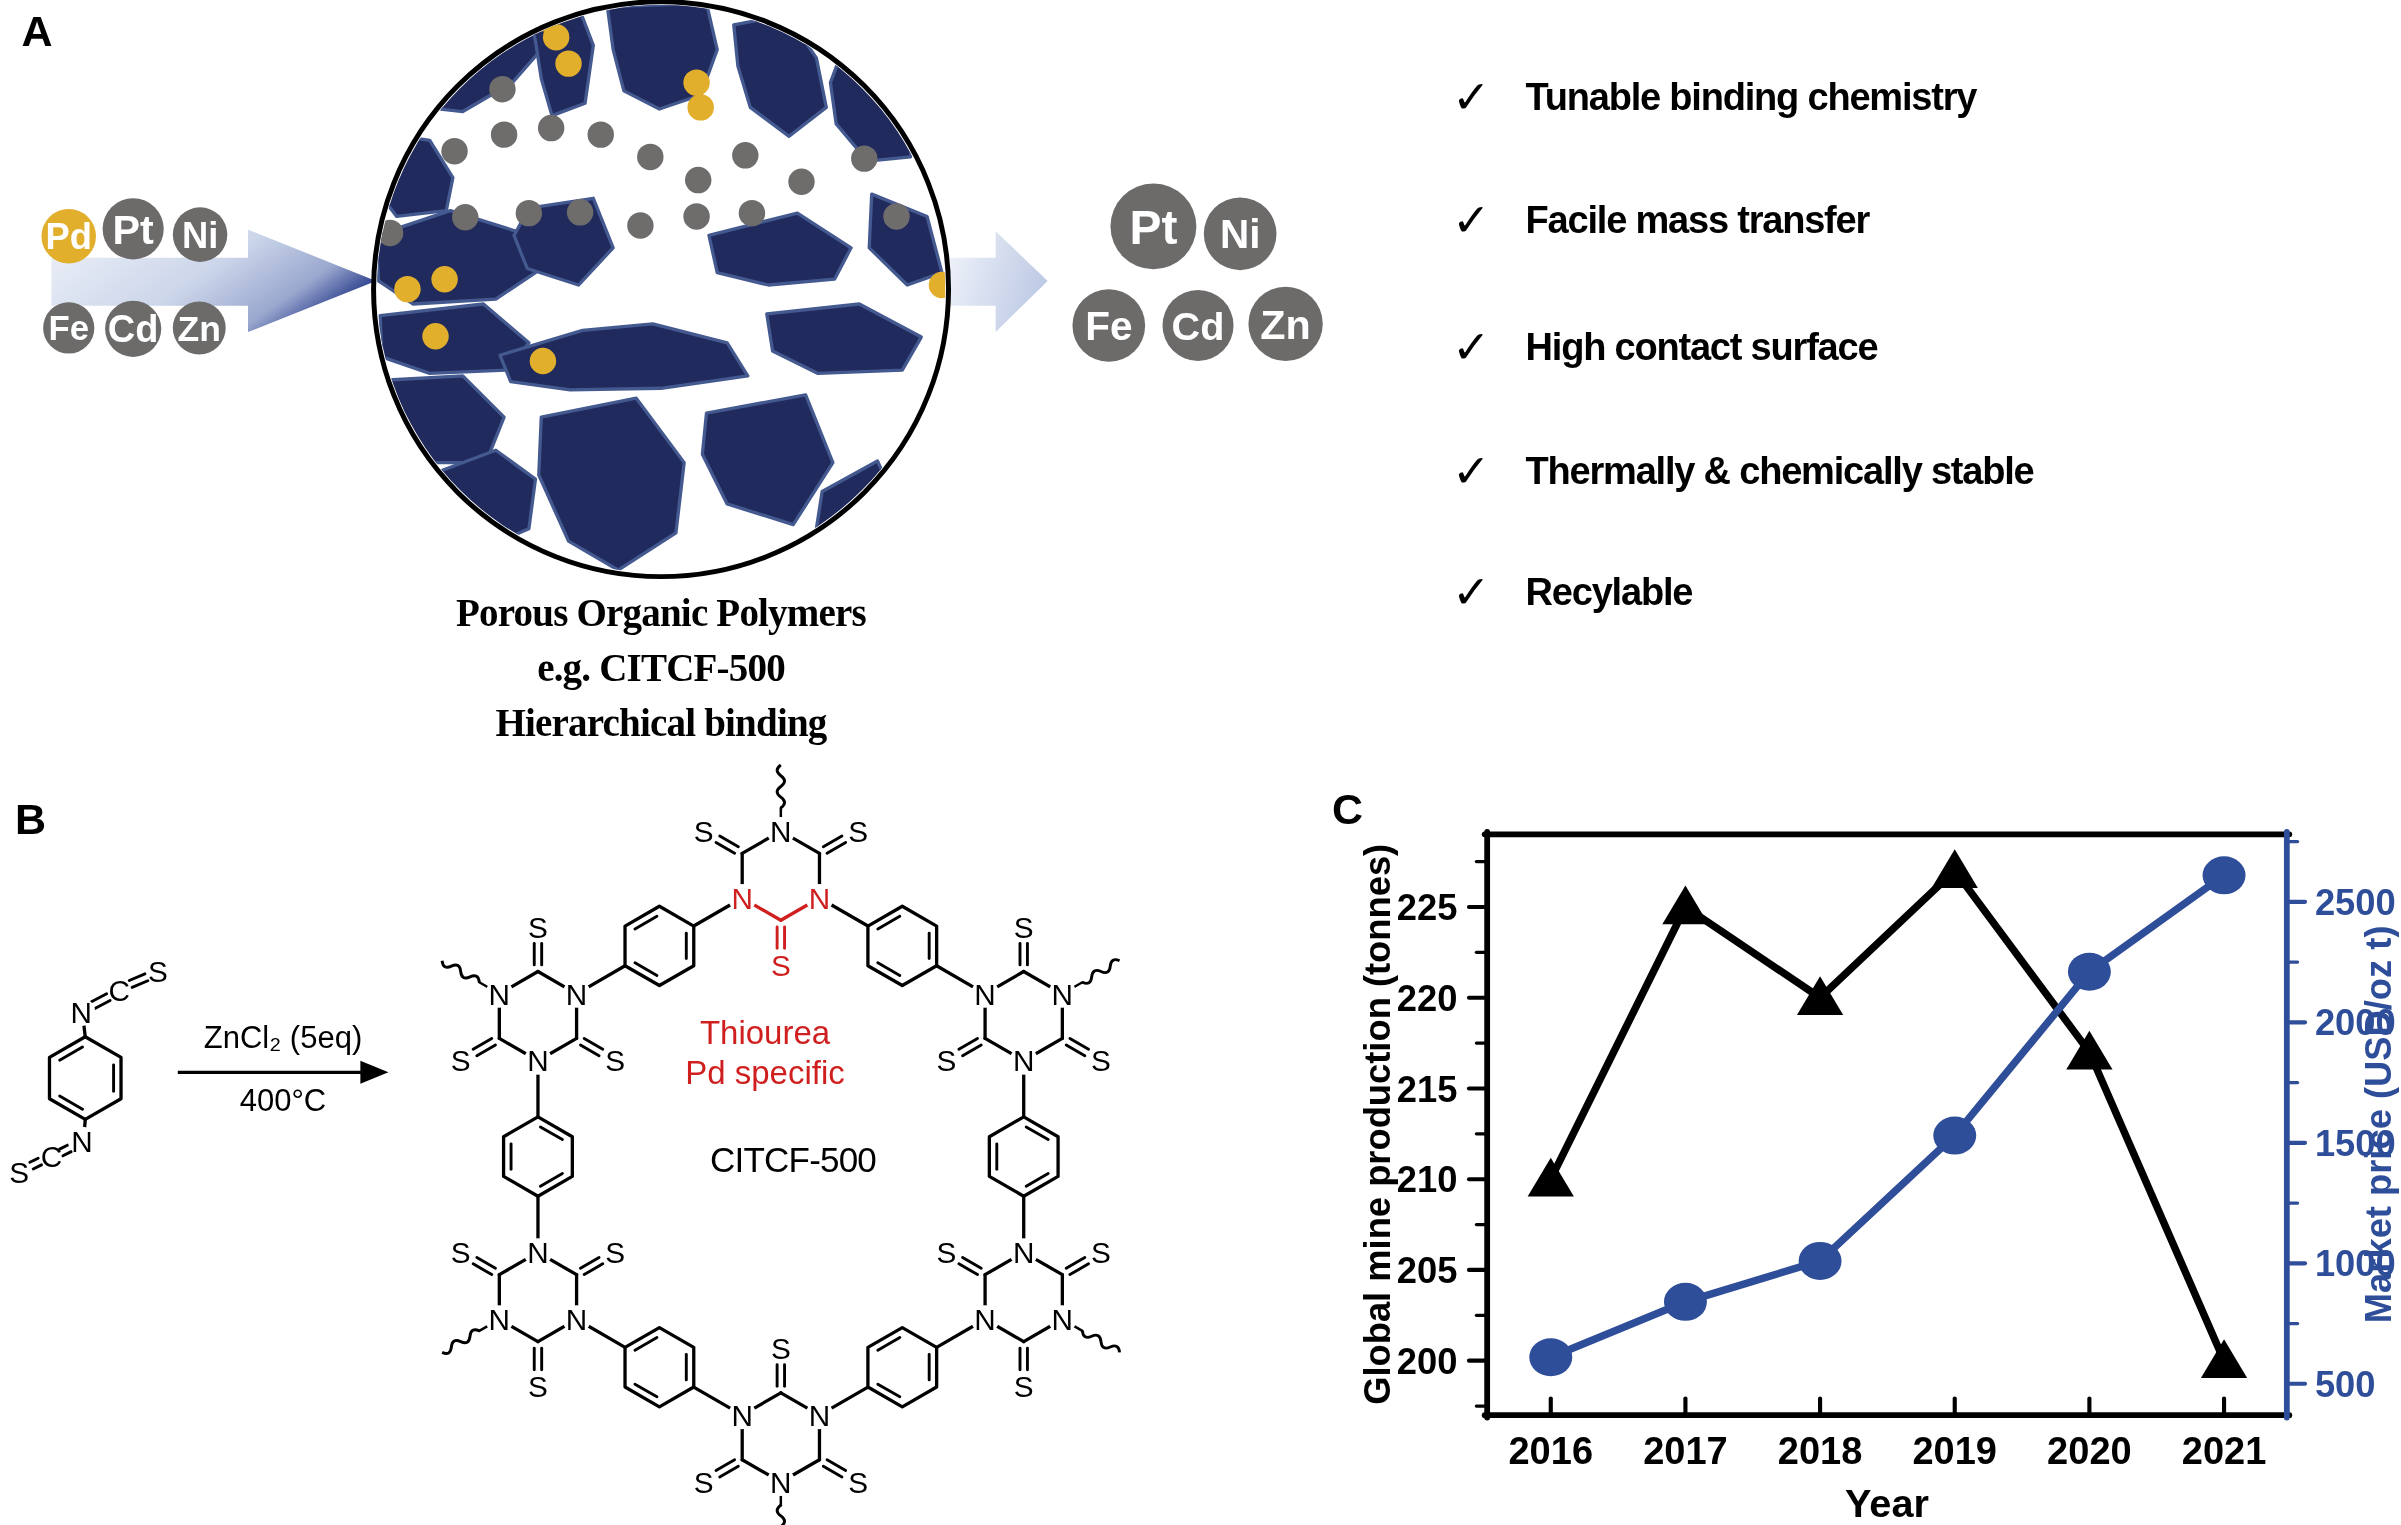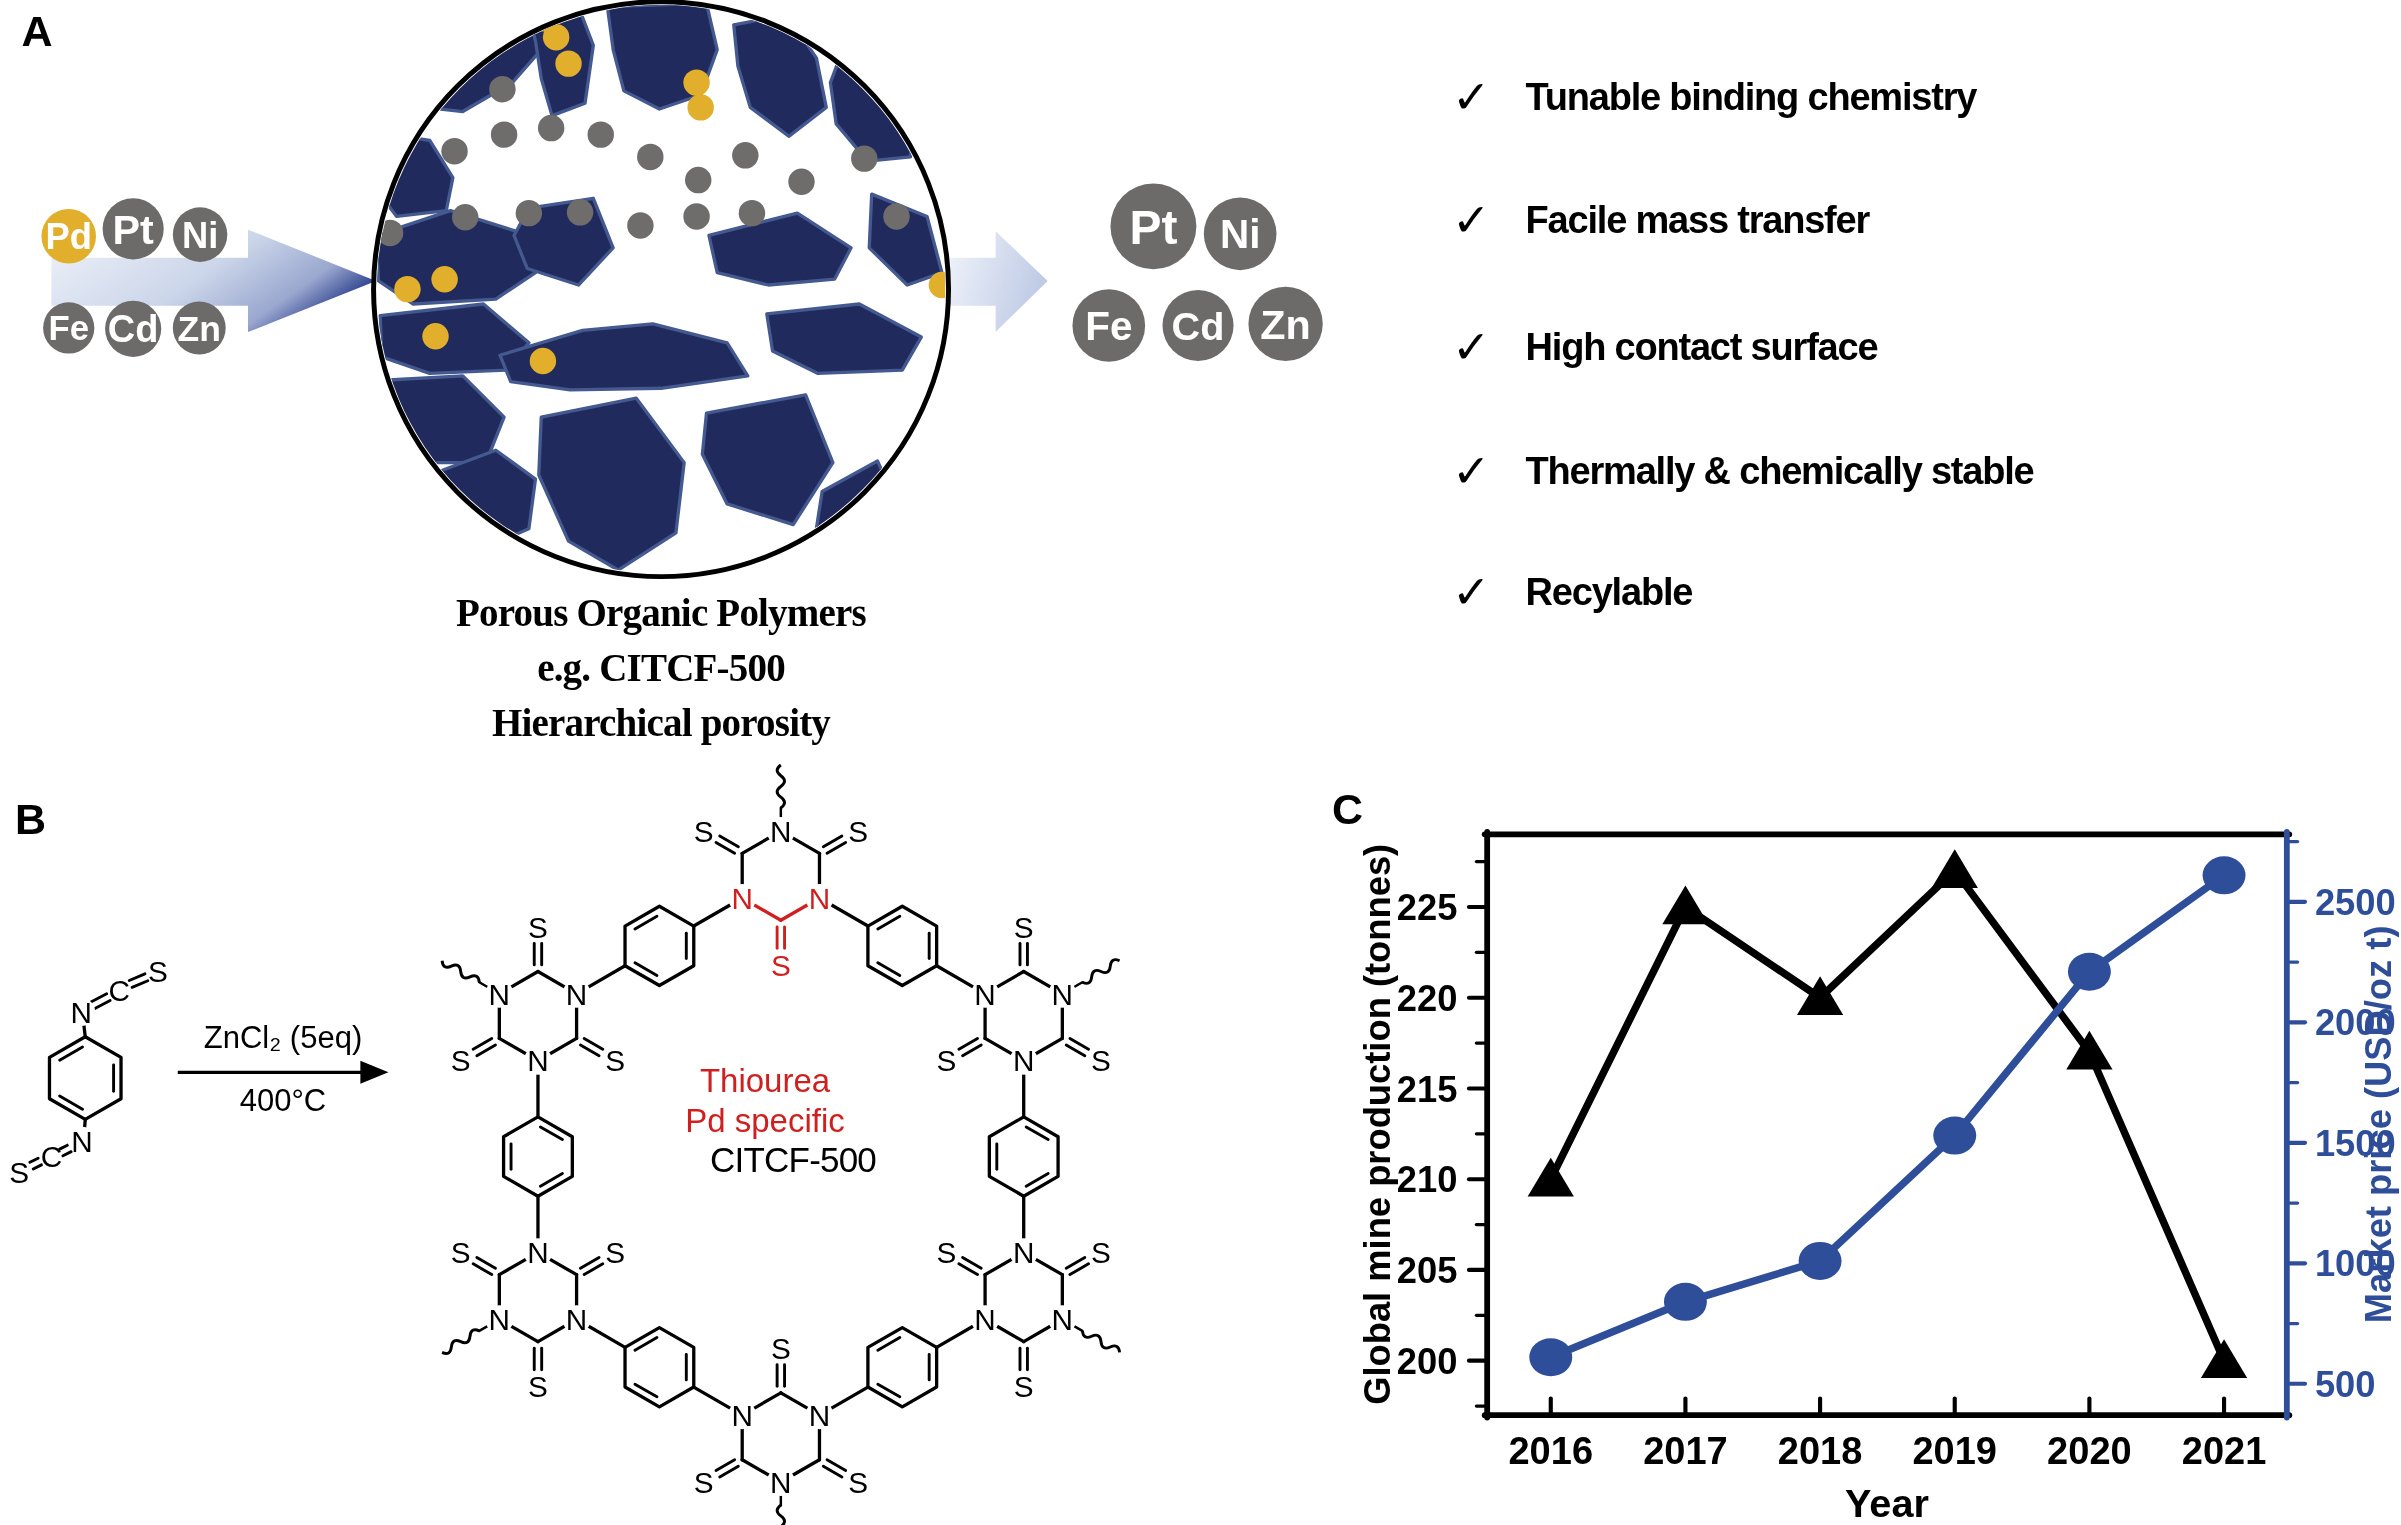--- a/index.html
+++ b/index.html
@@ -424,21 +424,21 @@
         <ellipse cx="2203" cy="1526.311203319502" rx="26" ry="23" fill="#2f4e99"></ellipse>
         <ellipse cx="2366" cy="1374.6265560165975" rx="26" ry="23" fill="#2f4e99"></ellipse>
         <ellipse cx="2529" cy="1176.2697095435683" rx="26" ry="23" fill="#2f4e99"></ellipse>
         <ellipse cx="2692" cy="1059.5892116182572" rx="26" ry="23" fill="#2f4e99"></ellipse>
       </g>
   </svg>
 
   <div class="caption">
     <div>Porous Organic Polymers</div>
     <div>e.g. CITCF-500</div>
-    <div>Hierarchical porosity</div>
+    <div>Hierarchical binding</div>
   </div>
 
   <div class="features" id="features">
       <div class="feature-item" style="top: 70px;">
         <span class="feature-check">✓</span>
         <span class="feature-text">Tunable binding chemistry</span>
       </div>
       <div class="feature-item" style="top: 193px;">
         <span class="feature-check">✓</span>
         <span class="feature-text">Facile mass transfer</span>
@@ -452,20 +452,20 @@
         <span class="feature-text">Thermally &amp; chemically stable</span>
       </div>
       <div class="feature-item" style="top: 565px;">
         <span class="feature-check">✓</span>
         <span class="feature-text">Recylable</span>
       </div>
     </div>
 
   <div class="cond-reagent">ZnCl₂ (5eq)</div>
   <div class="cond-temp">400°C</div>
-  <div class="thiourea" id="thiourea-label" style="color: rgb(207, 31, 31); margin-top: 48px;">
+  <div class="thiourea" id="thiourea-label" style="color: rgb(207, 31, 31);">
     <div>Thiourea</div>
     <div>Pd specific</div>
   </div>
   <div class="product-name">CITCF-500</div>
 
 </div>
 
 
 </body></html>

